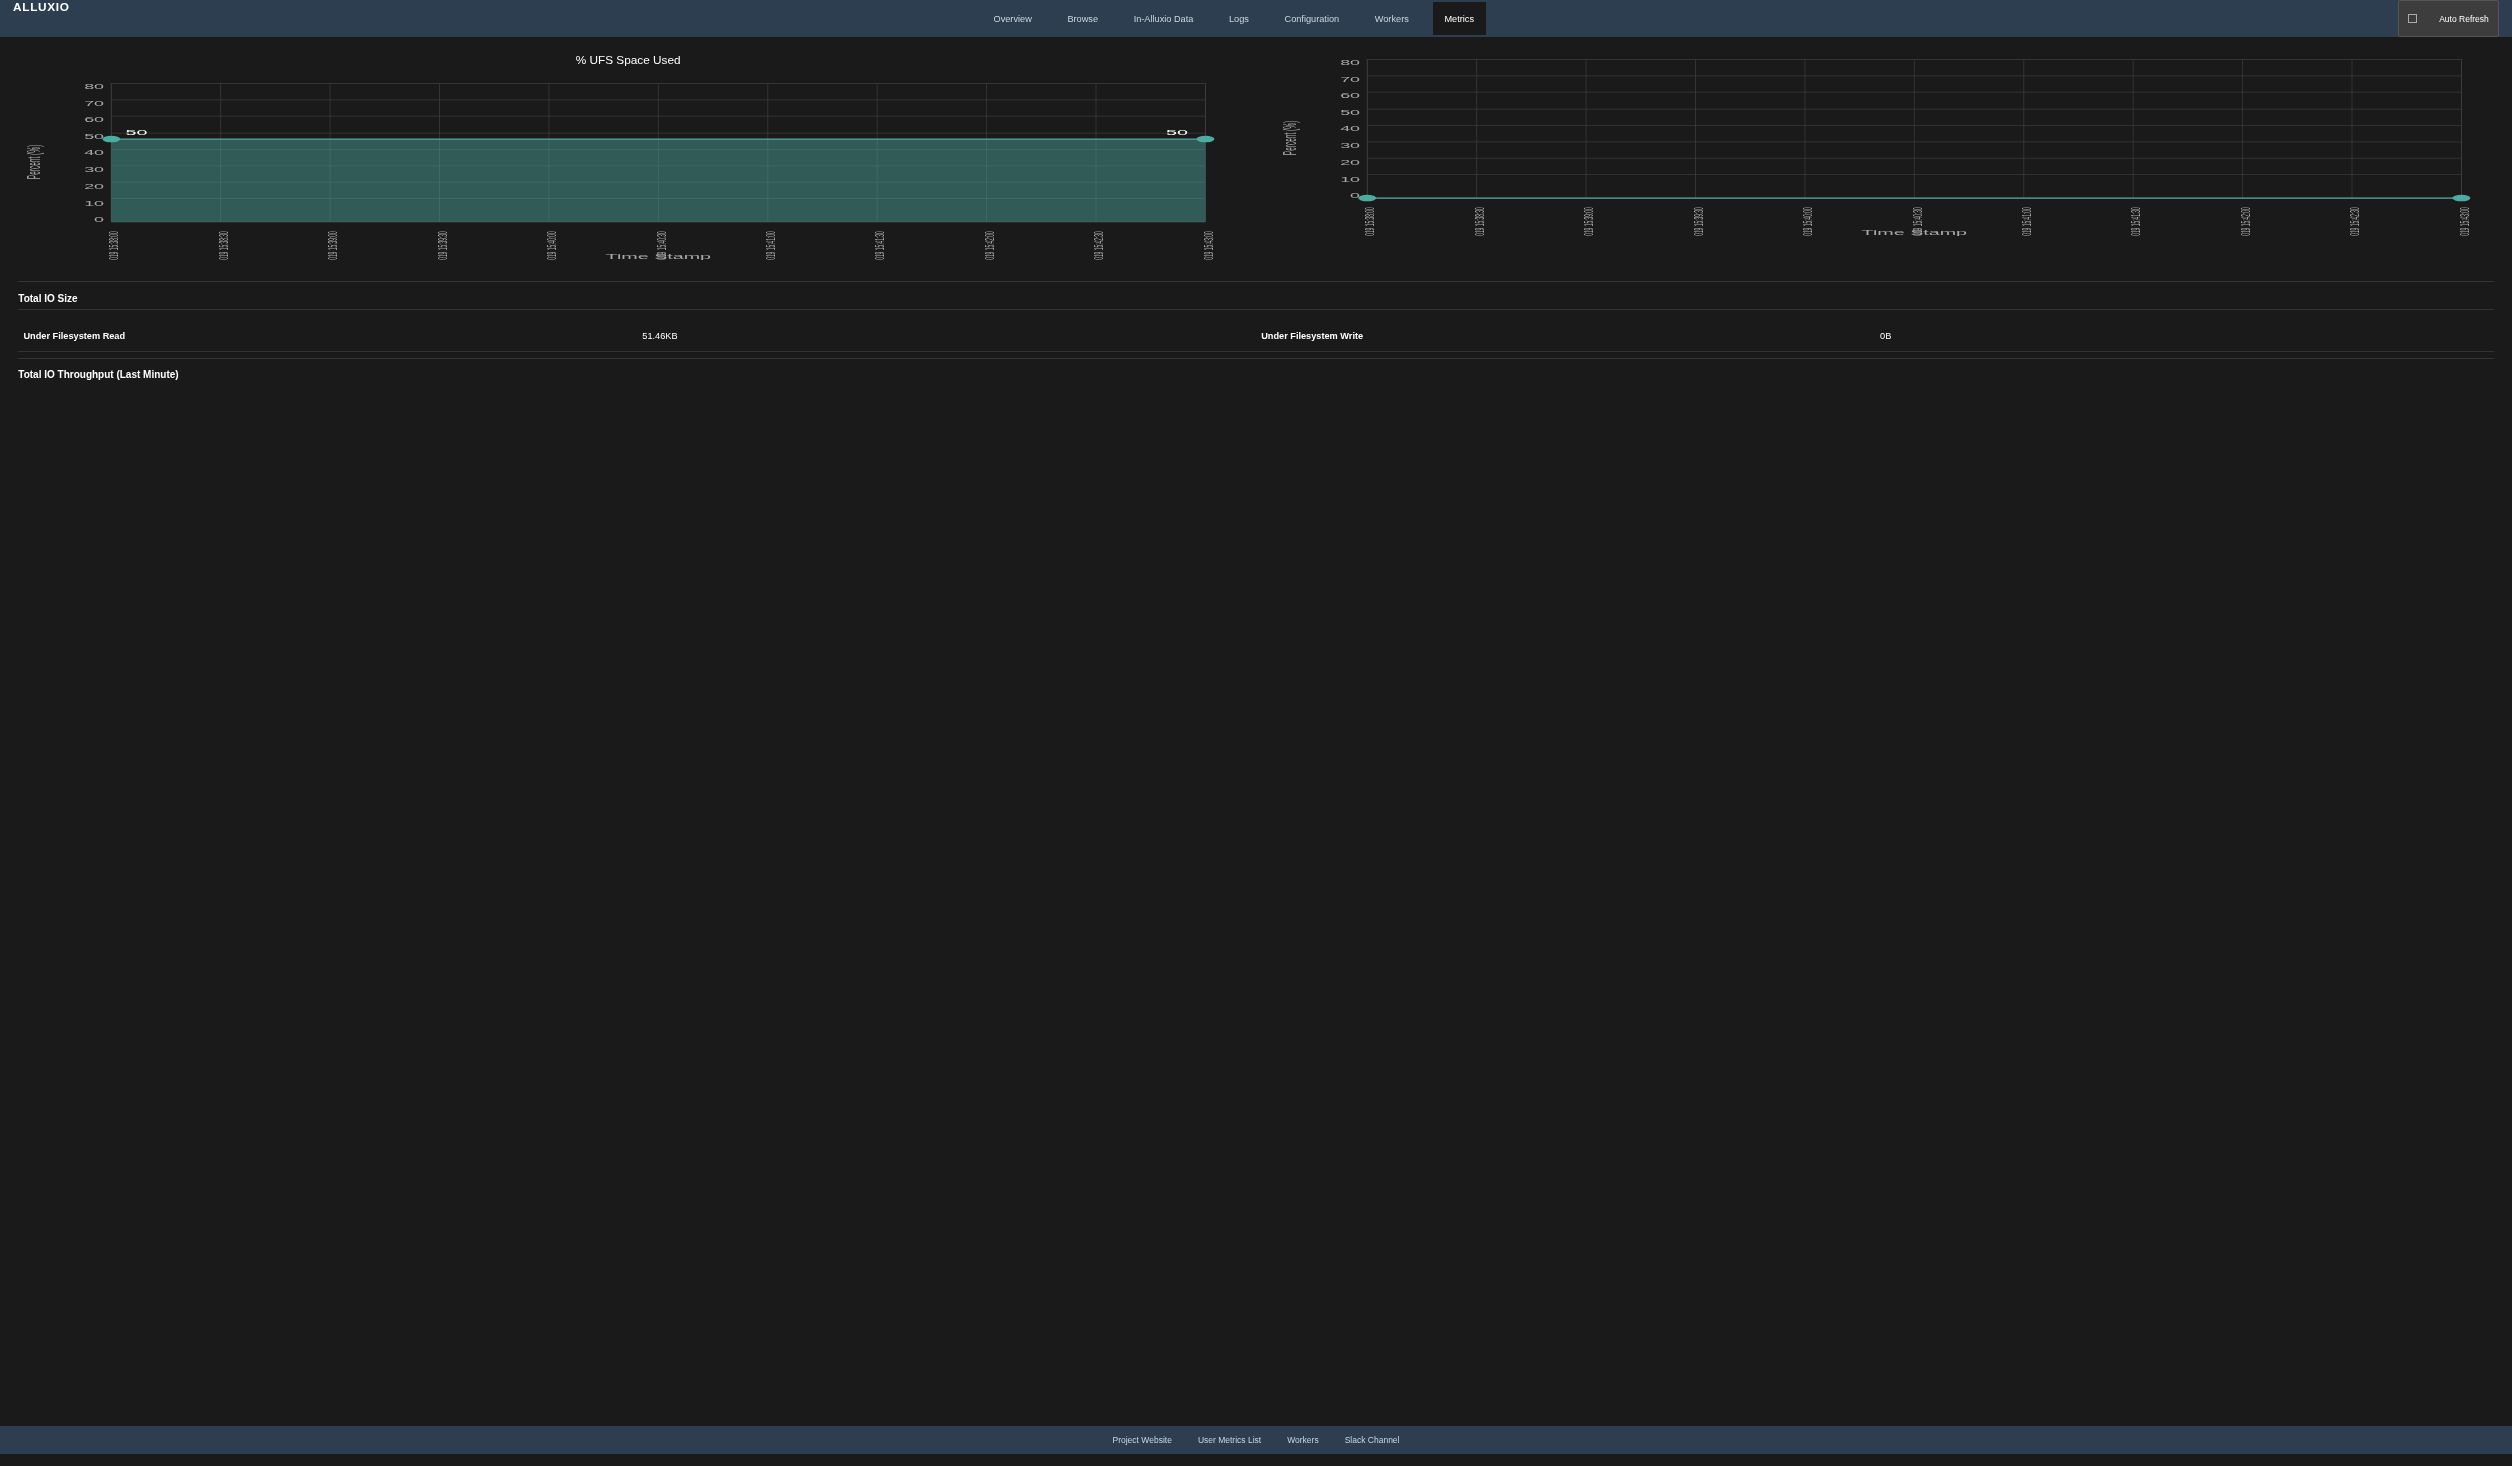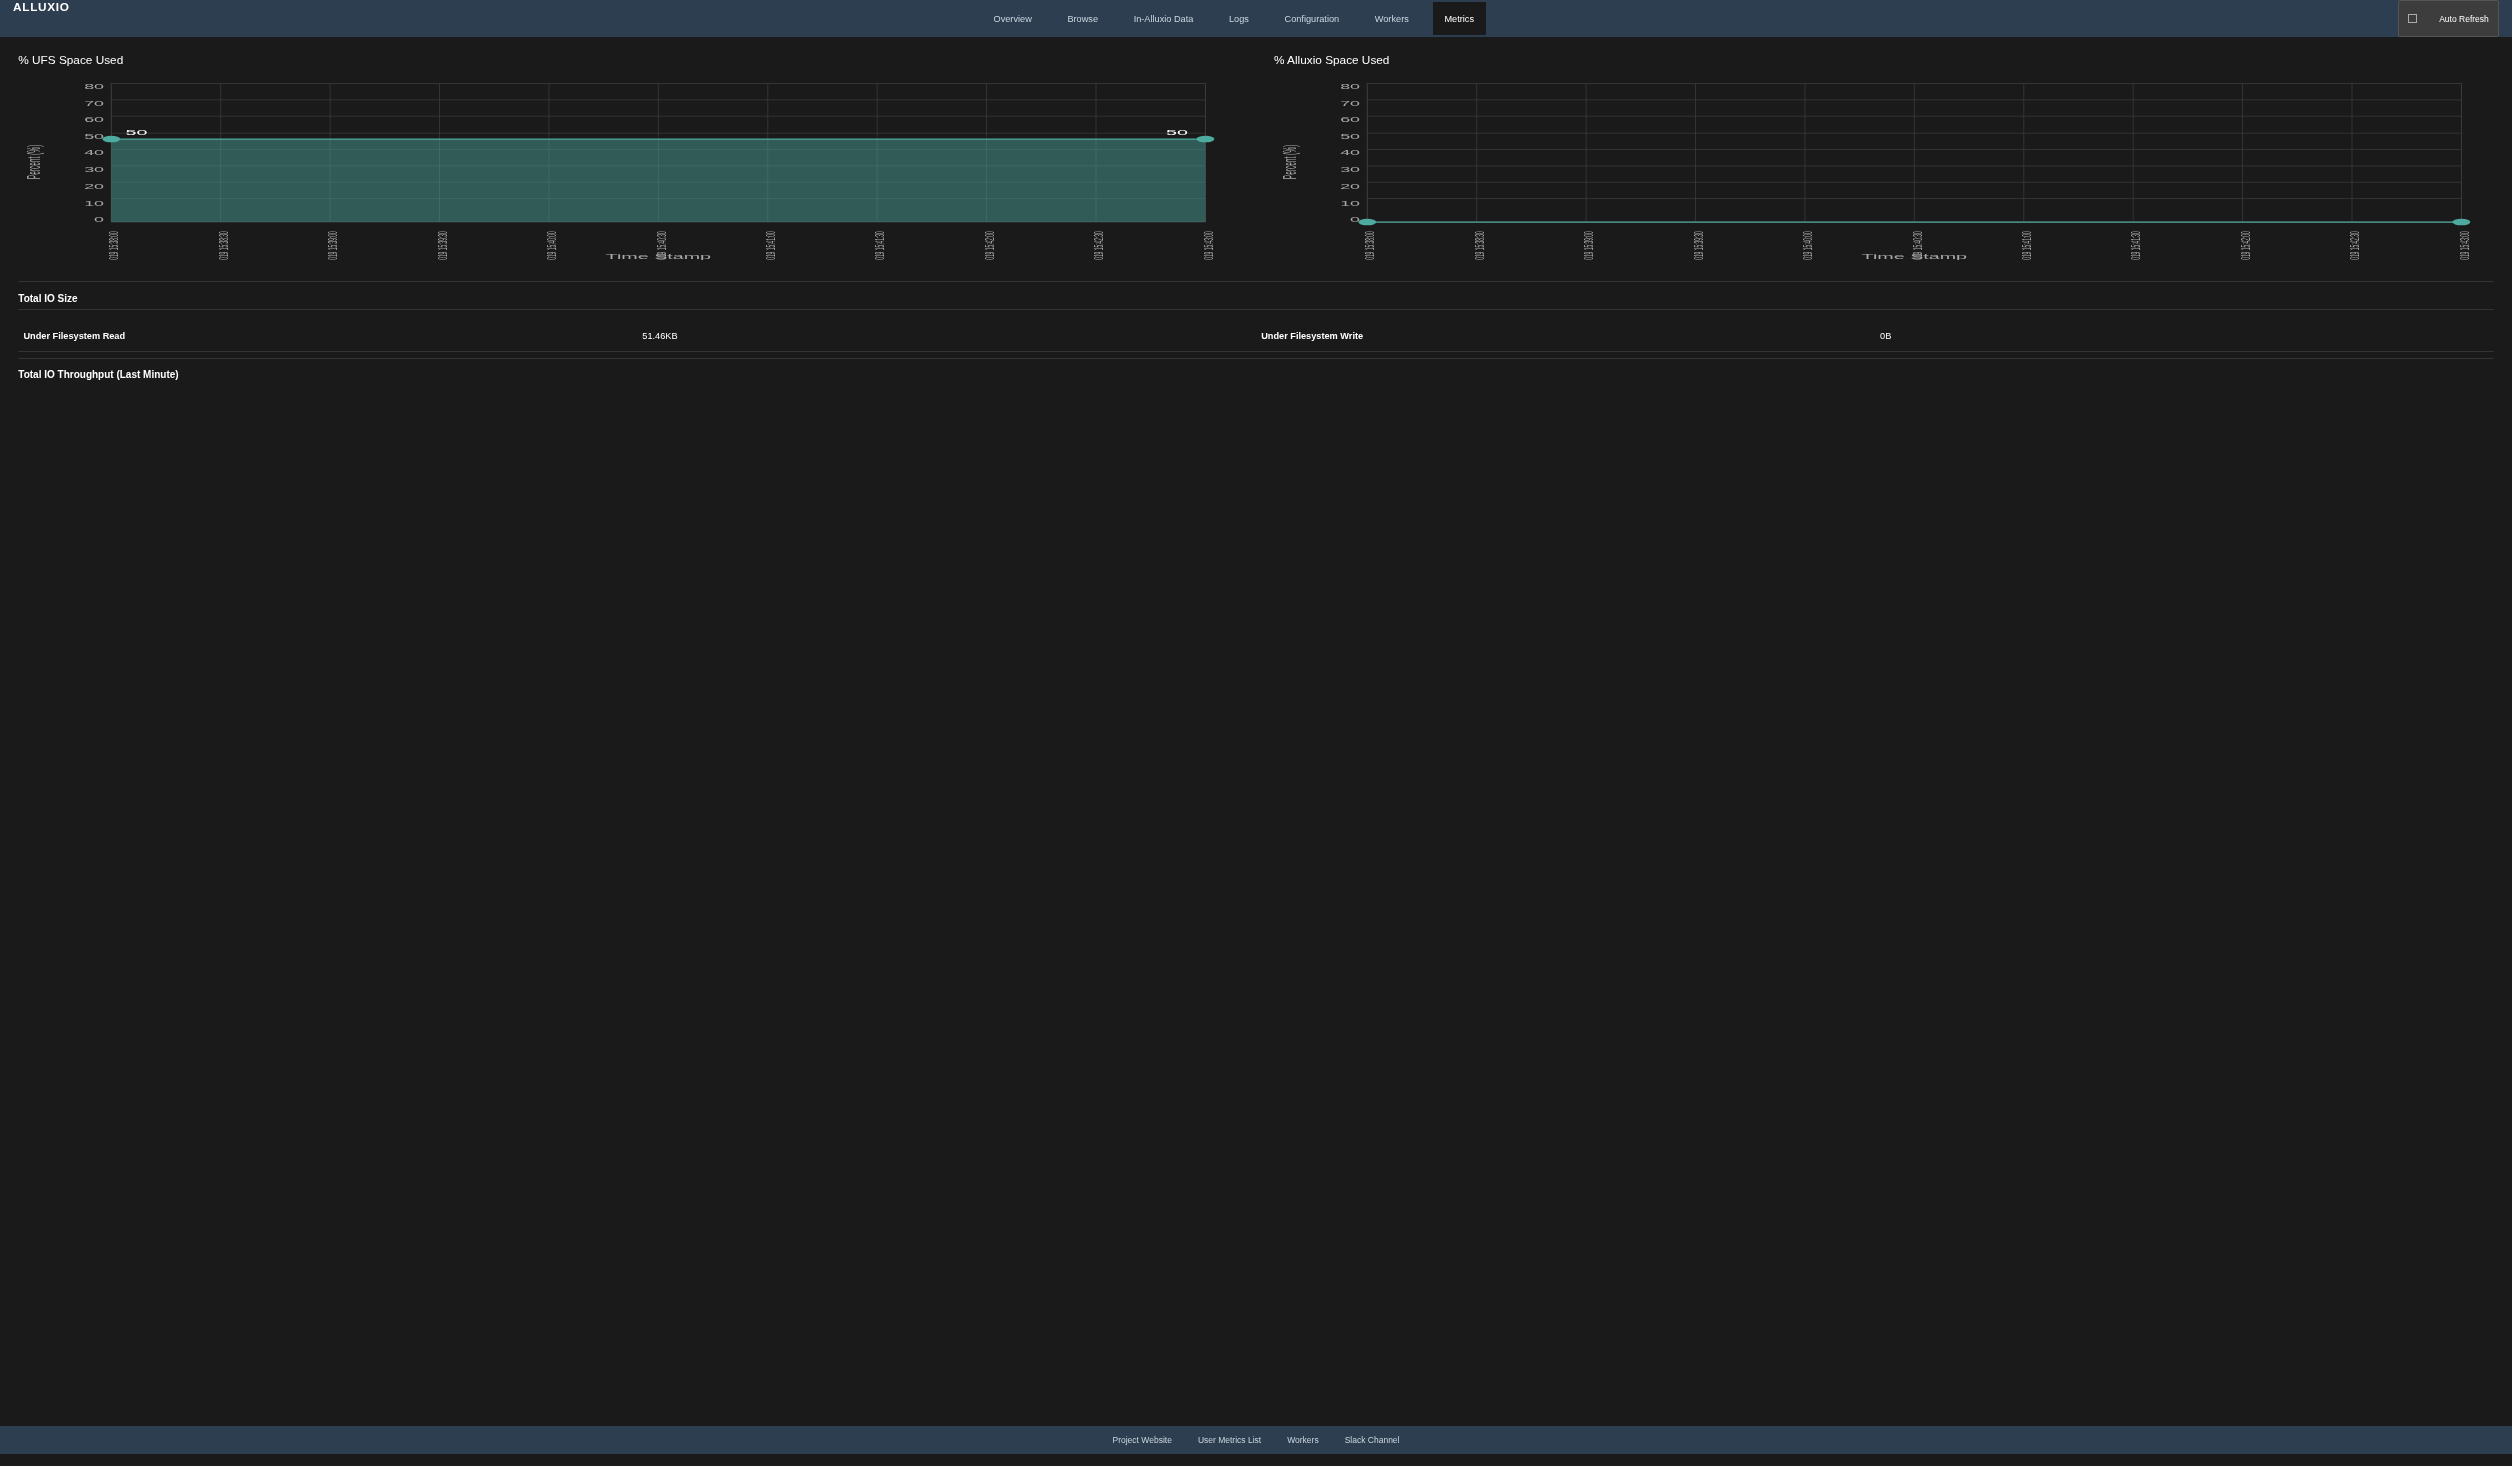--- a/index.html
+++ b/index.html
@@ -66,20 +66,21 @@
     
     .main-content {
       padding: 15.7px 18.3px;
     }
 
     
     .charts-row {
       display: flex;
       gap: 36px;
       margin-bottom: 21px;
+      text-align: center;
     }
     .chart-container {
       flex: 1;
     }
     .chart-title {
       font-size: 11.8px;
       font-weight: 500;
       margin-bottom: 10.5px;
       color: #ffffff;
     }
@@ -241,21 +242,20 @@
           <text x="540" y="240" fill="#aaa" font-size="7.5" text-anchor="end" transform="rotate(-90,540,236)">3/14/2019 15:42:00</text>
           <text x="601" y="240" fill="#aaa" font-size="7.5" text-anchor="end" transform="rotate(-90,601,236)">3/14/2019 15:42:30</text>
           <text x="662" y="240" fill="#aaa" font-size="7.5" text-anchor="end" transform="rotate(-90,662,236)">3/14/2019 15:43:00</text>
 
           <text x="357" y="278" fill="#aaa" font-size="11" text-anchor="middle">Time Stamp</text>
         </svg>
       </div>
     </div>
 
     <div class="chart-container">
-      <div class="chart-title">% Alluxio Space Used</div>
       <div class="chart-wrapper">
         <svg class="chart-svg" viewBox="0 0 680 280" preserveAspectRatio="none" style="font-size:14px">
 
           <text x="48" y="222" fill="#aaa" font-size="10" text-anchor="end">0</text>
           <text x="48" y="197" fill="#aaa" font-size="10" text-anchor="end">10</text>
           <text x="48" y="171" fill="#aaa" font-size="10" text-anchor="end">20</text>
           <text x="48" y="146" fill="#aaa" font-size="10" text-anchor="end">30</text>
           <text x="48" y="120" fill="#aaa" font-size="10" text-anchor="end">40</text>
           <text x="48" y="95" fill="#aaa" font-size="10" text-anchor="end">50</text>
           <text x="48" y="69" fill="#aaa" font-size="10" text-anchor="end">60</text>

